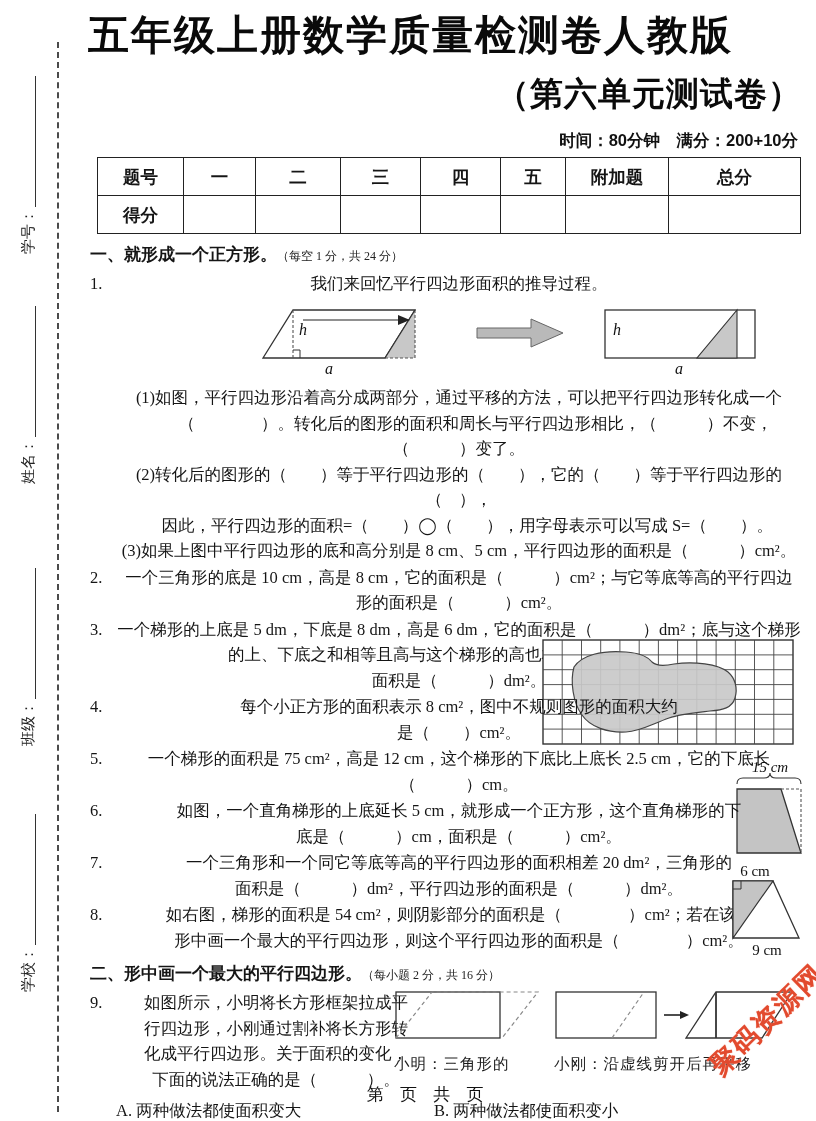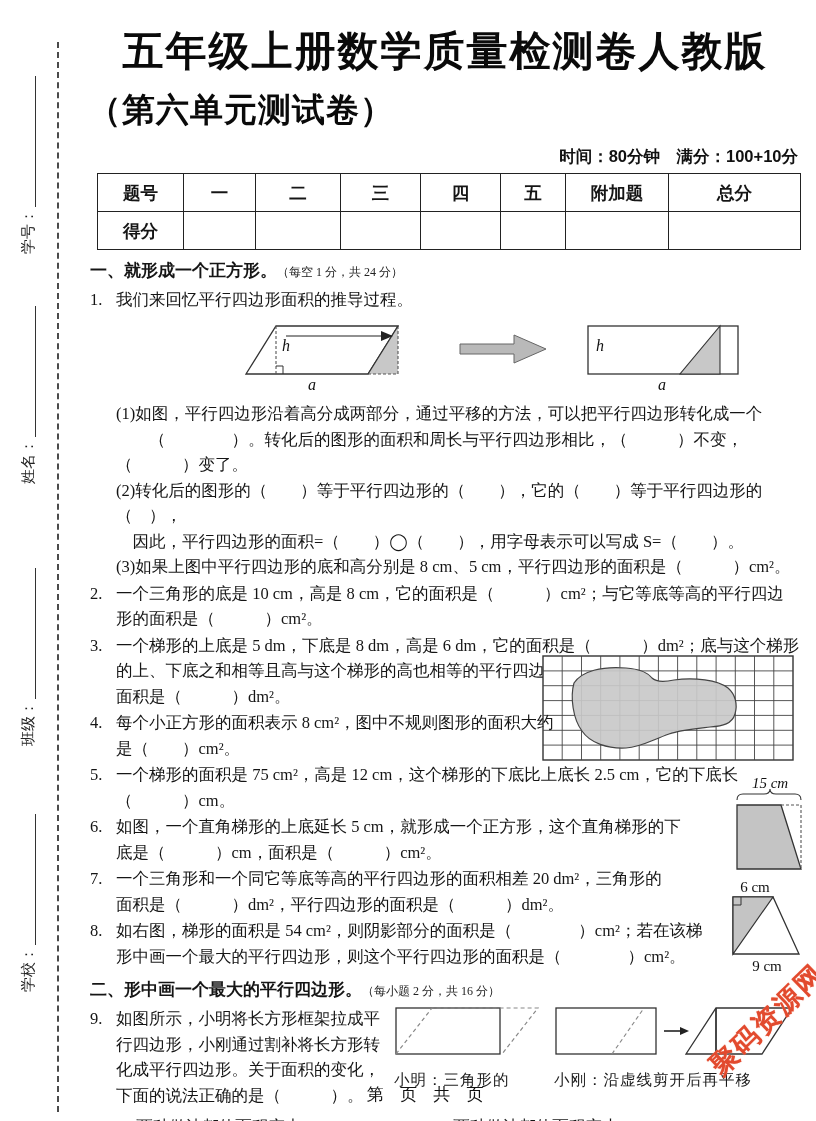--- a/index.html
+++ b/index.html
@@ -24,26 +24,26 @@
   }
   .side-field .lbl { white-space:nowrap; padding-bottom:1px; }
   .side-field .blank { flex:1; border-bottom:1.6px solid #333; margin-left:2px; margin-bottom:3px; }
   .sf1 { top:154px; } .sf2 { top:384px; } .sf3 { top:646px; } .sf4 { top:892px; }
 
   .main { position:absolute; left:88px; top:0; width:714px; }
 
   .t-hei { font-family:"Liberation Sans", sans-serif; font-weight:bold; }
 
   h1.title {
-    margin:24px 0 0 0; text-align:center;
+    margin:8px 0 0 0; 
     font-family:"Liberation Sans", sans-serif;
     font-size:41px; font-weight:bold; letter-spacing:2px; color:#0a0a0a;
   }
   h2.subtitle {
-    margin:9px 0 0 0; text-align:left;
+    margin:9px 0 0 0; text-align:right;
     font-family:"Liberation Sans", sans-serif;
     font-size:33px; font-weight:bold; letter-spacing:1px; color:#0a0a0a;
   }
   .meta {
     margin:13px 4px 5px 0; text-align:right;
     font-family:"Liberation Sans", sans-serif;
     font-weight:bold; font-size:16.5px; color:#111;
   }
   table.score {
     border-collapse:collapse; margin-left:9px; table-layout:fixed;
@@ -51,21 +51,21 @@
   table.score td {
     border:1.7px solid #222; height:37px; text-align:center;
     font-family:"Liberation Sans", sans-serif; font-weight:bold; font-size:17.5px;
     padding:0;
   }
   .sec-head { margin:9px 0 3px 2px; font-size:17px; line-height:24px; }
   .sec-head .note { font-weight:normal; font-family:"Liberation Serif",serif; font-size:12px; color:#222; }
 
   .q { position:relative; display:flex; margin:1px 0 0 2px; font-size:16.5px; line-height:25.5px; }
   .qnum { width:26px; flex:0 0 26px; }
-  .qbody { flex:1; }
+  .qbody { flex:1;text-align:center; }
   .pre { white-space:pre-line; }
   .sub { white-space:pre-line; }
 
   .fig1-wrap { margin:3px 0 2px 112px; }
 
   .fig-grid   { position:absolute; right:8px;  top:22px; }
   .fig-trap15 { position:absolute; right:-7px; top:13px;font-style:italic; }
   .fig-tri69  { position:absolute; right:-5px; top:-38px; }
 
   .q9 { min-height:100px; }
@@ -113,21 +113,21 @@
     <span class="blank"></span>
   </div>
   <div class="side-field sf4">
     <span class="lbl">学校：</span>
     <span class="blank"></span>
   </div>
 
   <div class="main">
     <h1 class="title">五年级上册数学质量检测卷人教版</h1>
     <h2 class="subtitle">（第六单元测试卷）</h2>
-    <div class="meta">时间：80分钟　满分：100+10分</div>
+    <div class="meta">时间：80分钟　满分：200+10分</div>
 
     <table class="score">
       <colgroup>
         <col style="width:86px">
           <col style="width:72px">
           <col style="width:85px">
           <col style="width:80px">
         <col style="width:80px">
           <col style="width:65px">
           <col style="width:103px">

